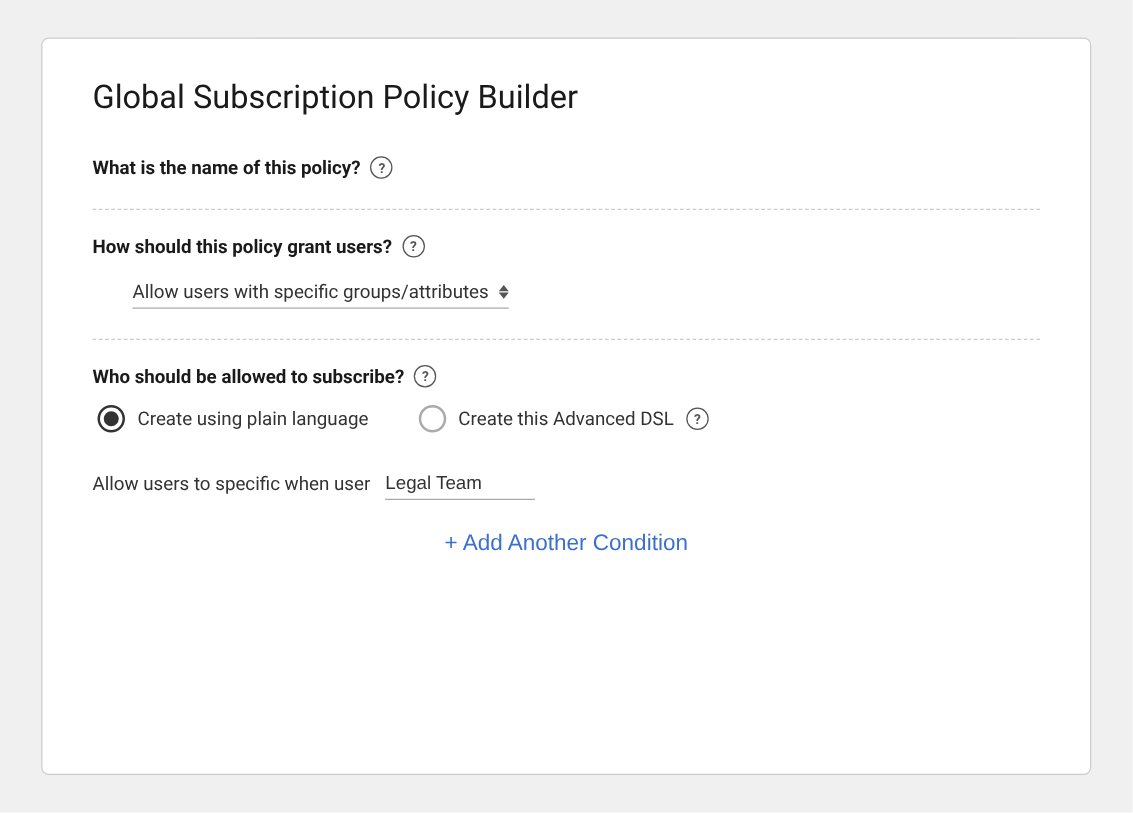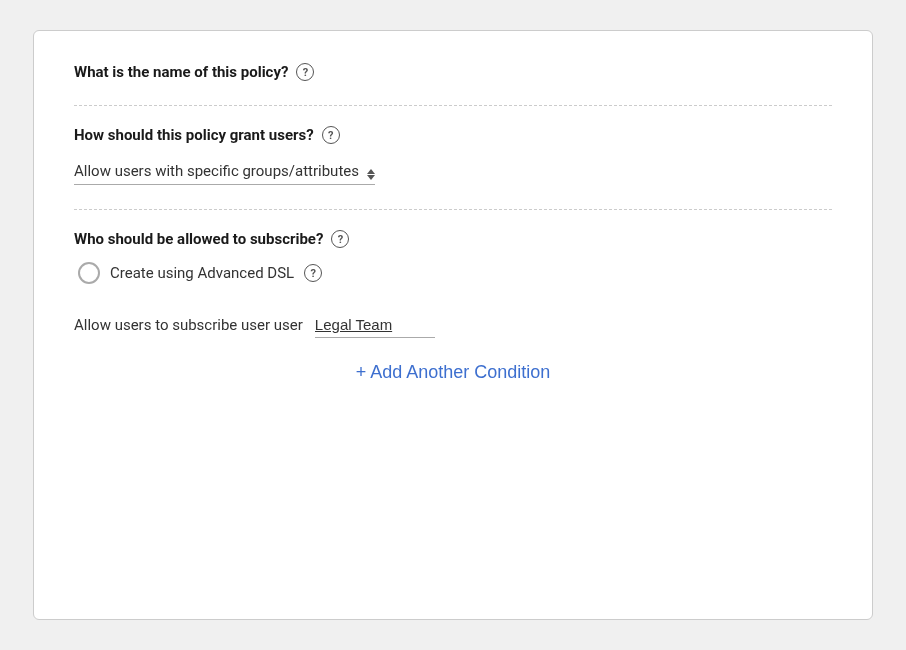--- a/index.html
+++ b/index.html
@@ -74,25 +74,26 @@
       outline: none;
       font-size: 15px;
       color: #333;
       padding: 4px 0;
       width: 220px;
       background: transparent;
     }
 
     .select-wrapper {
       display: inline-flex;
-      align-items: flex-end;
+      align-items: center;
       border-bottom: 1.5px solid #aaaaaa;
       padding: 4px 0;
       gap: 8px;
       cursor: pointer;
+      margin-left: 32px;
     }
 
     .select-text {
       font-size: 15px;
       color: #333;
     }
 
     .spinner-icon {
       display: inline-flex;
       flex-direction: column;
@@ -184,21 +185,20 @@
 
     .condition-value-input {
       border: none;
       border-bottom: 1.5px solid #aaaaaa;
       outline: none;
       font-size: 15px;
       color: #333;
       padding: 4px 0;
       width: 120px;
       background: transparent;
-      text-decoration: underline;
     }
 
     .add-condition-btn {
       display: flex;
       align-items: center;
       gap: 6px;
       color: #3d6fcf;
       font-size: 18px;
       font-weight: 400;
       cursor: pointer;
@@ -212,20 +212,21 @@
     .add-btn-container {
       display: flex;
       justify-content: center;
       margin-top: 8px;
     }
   </style>
 </head>
 <body>
 
 <div class="card">
+  <h1 class="page-title">Global Subscription Policy Builder</h1>
 
   <div class="section">
     <div class="section-label">
       <span>What is the name of this policy?</span>
       <span class="help-icon">?</span>
     </div>
   </div>
 
   <hr class="section-divider">
 
@@ -246,28 +247,34 @@
   <hr class="section-divider">
 
   <div class="section">
     <div class="section-label">
       <span>Who should be allowed to subscribe?</span>
       <span class="help-icon">?</span>
     </div>
 
     <div class="radio-group">
       <div class="radio-option">
+        <div class="radio-circle selected">
+          <div class="radio-inner"></div>
+        </div>
+        <span class="radio-label">Create using plain language</span>
+      </div>
+      <div class="radio-option">
         <div class="radio-circle"></div>
-        <span class="radio-label">Create using Advanced DSL</span>
+        <span class="radio-label">Create this Advanced DSL</span>
         <span class="help-icon">?</span>
       </div>
     </div>
 
     <div class="condition-row">
-      <span class="condition-text">Allow users to subscribe user user</span>
+      <span class="condition-text">Allow users to specific when user</span>
       <input class="condition-value-input" type="text" value="Legal Team" style="">
     </div>
 
     <div class="add-btn-container">
       <button class="add-condition-btn">
         <span>+ Add Another Condition</span>
       </button>
     </div>
   </div>
 </div>

